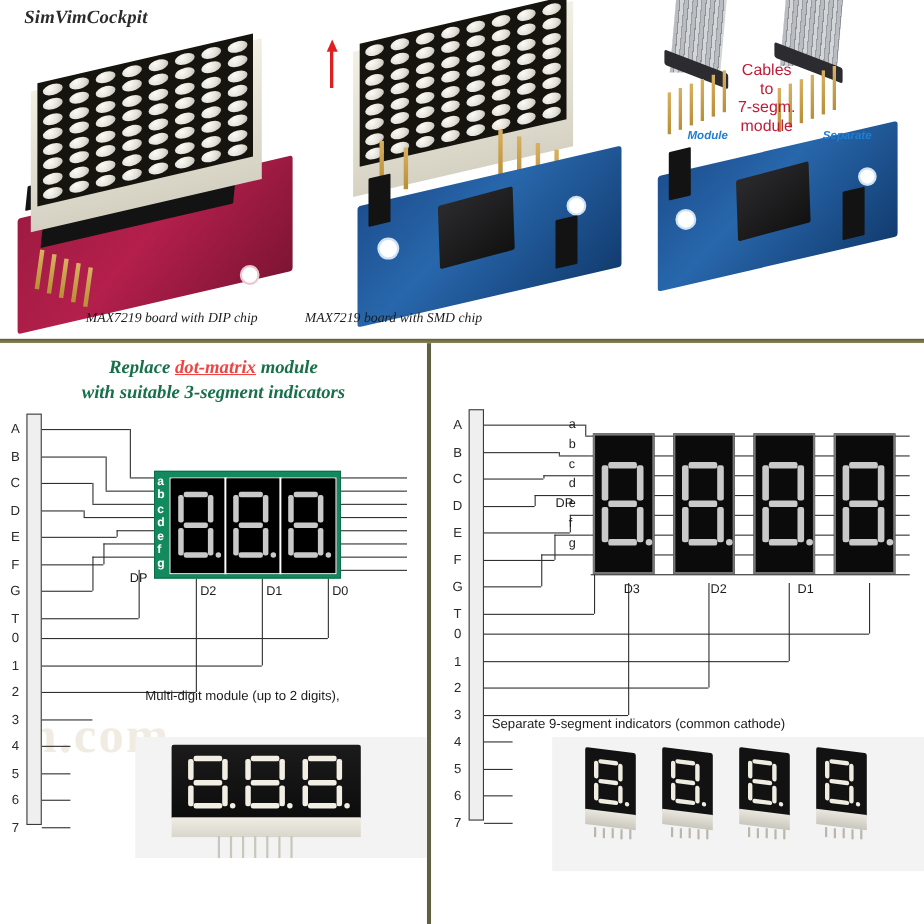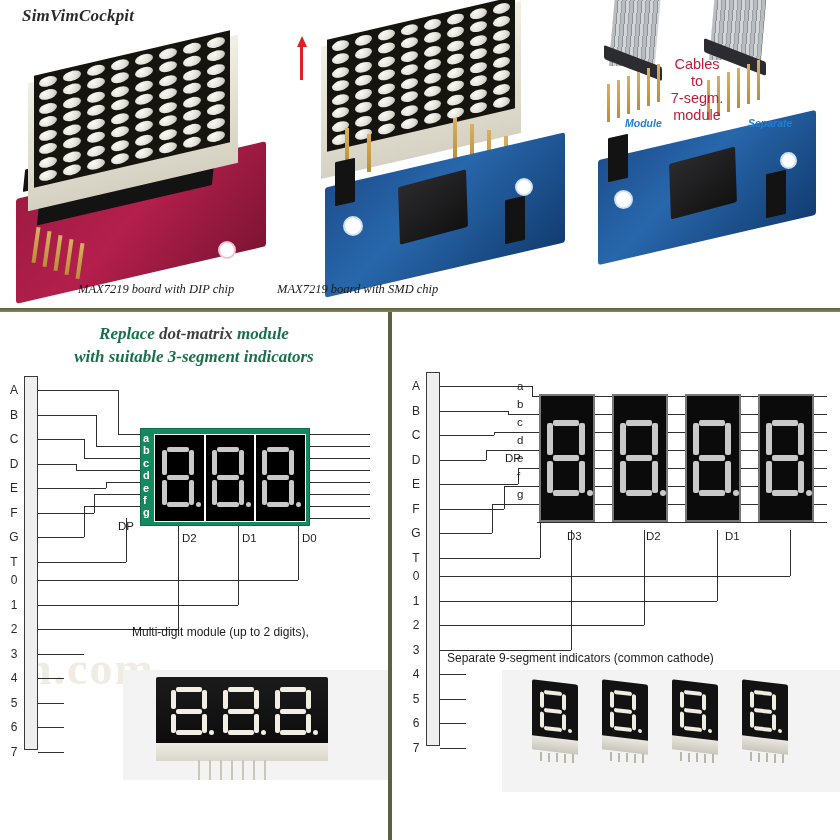--- a/index.html
+++ b/index.html
@@ -86,21 +86,21 @@
 
   
   #panel-left { position:absolute; left:0; top:312px; width:388px; height:528px; background:#fff; overflow:hidden; }
   #panel-right { position:absolute; left:392px; top:312px; width:448px; height:528px; background:#fff; overflow:hidden; }
 
   .green-title {
     position:absolute; left:0; top:10px; width:388px; text-align:center;
     font-family:"Liberation Serif", serif; font-style:italic; font-weight:700;
     font-size:17px; color:#18704a; line-height:23px;
   }
-  .green-title .gray { color:#404040; }
+  .green-title .gray { color:#ef4444;text-decoration:underline; }
 
   
   .rail { position:absolute; background:#efefef; border:1px solid #3a3a3a; }
   .rail-label {
     position:absolute; font-family:"Liberation Sans", sans-serif;
     font-size:12px; color:#2a2a2a; text-align:center; width:16px;
   }
   .wire { position:absolute; background:#2f2f2f; }
 
   .seg-letter {

